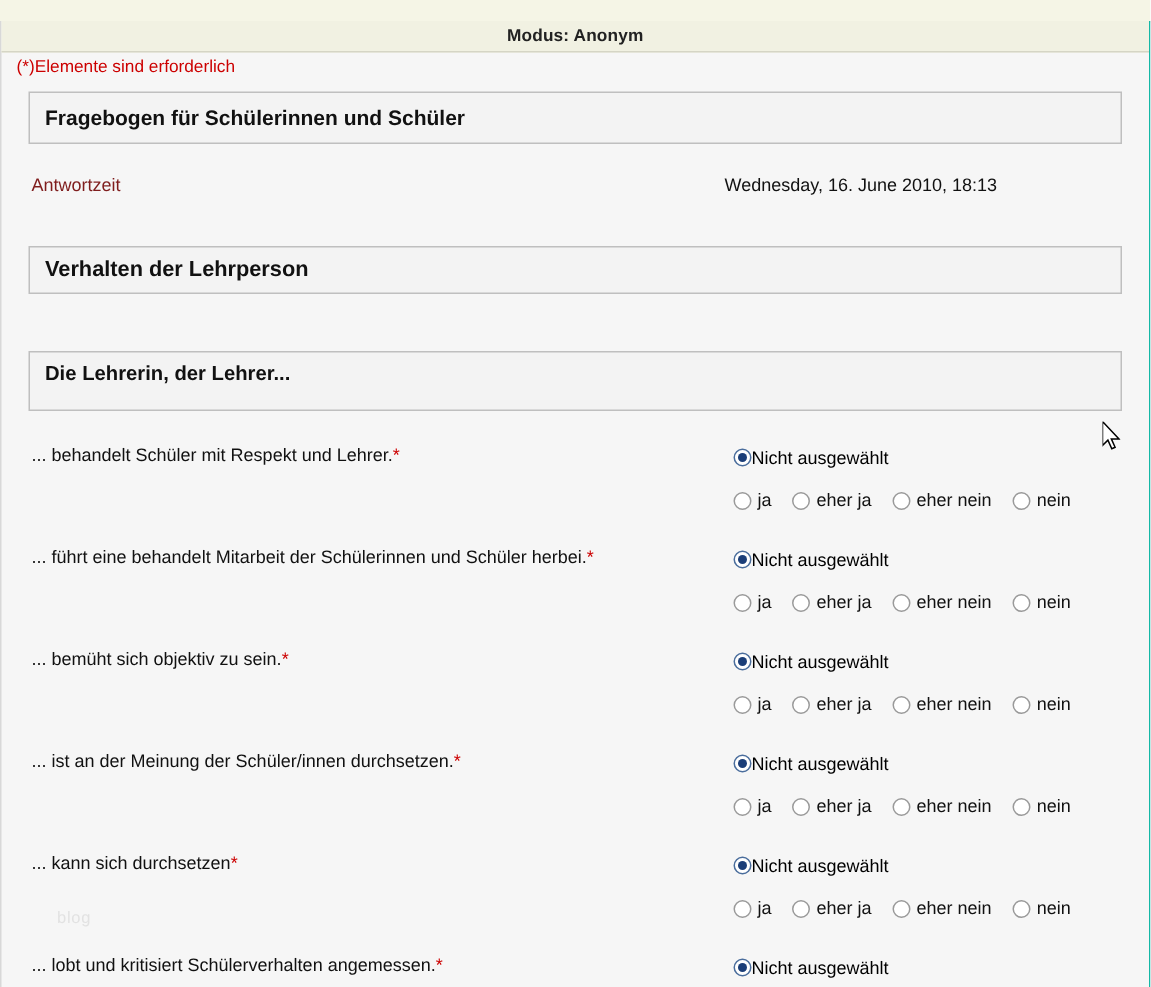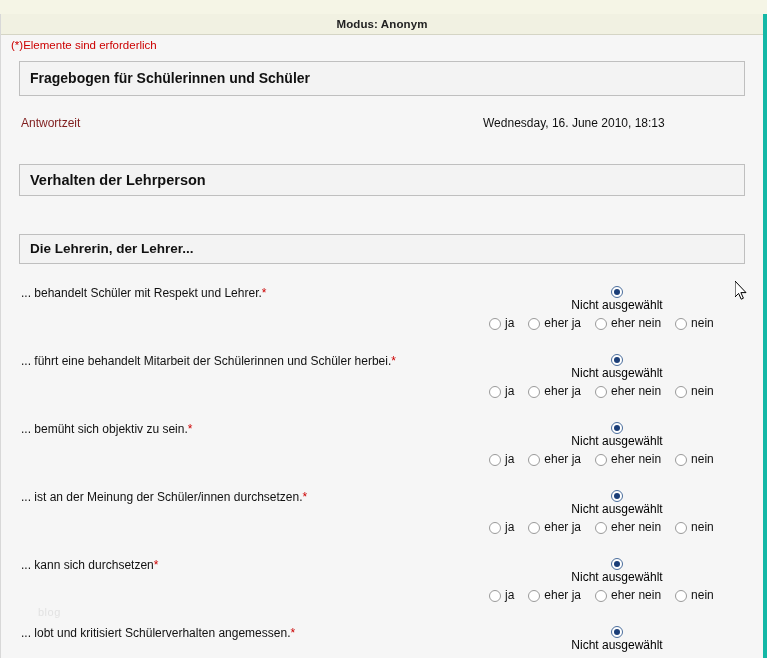--- a/index.html
+++ b/index.html
@@ -30,21 +30,21 @@
     border-bottom: 1px solid #cccccc;
   }
   .content-frame {
     position: absolute;
     left: 0;
     top: 14px;
     right: 0;
     bottom: 0;
     background: #f6f6f6;
     border-left: 1px solid #d8d8d8;
-    border-right: 4px solid #14b8a6;
+    border-right: 1px solid #14b8a6;
     box-sizing: border-box;
   }
   .mode-bar {
     background: #f1f1e2;
     border-bottom: 1px solid #d5d5c5;
     text-align: center;
     font-weight: bold;
     font-size: 11.5px;
     color: #222222;
     padding: 4px 0 4px 0;
@@ -63,21 +63,21 @@
     font-weight: bold;
     font-size: 14px;
     color: #111111;
   }
   .section-title.sub {
     font-size: 14.5px;
     padding: 7px 10px 7px 10px;
   }
   .section-title.sub2 {
     font-size: 13.5px;
-    padding: 6px 10px 7px 10px;
+    padding: 6px 10px 17px 10px;
   }
   .answer-row {
     margin: 18px 18px 0 18px;
     position: relative;
     height: 22px;
   }
   .answer-label {
     position: absolute;
     left: 2px;
     top: 2px;
@@ -112,21 +112,20 @@
   .q-text .star {
     color: #cc0000;
   }
   .q-options {
     margin-left: 470px;
   }
   .opt-none {
     display: flex;
     align-items: center;
     height: 18px;
-    flex-direction: column;
   }
   .opt-row {
     display: flex;
     align-items: center;
     height: 18px;
     margin-top: 10px;
   }
   .opt {
     display: flex;
     align-items: flex-end;

